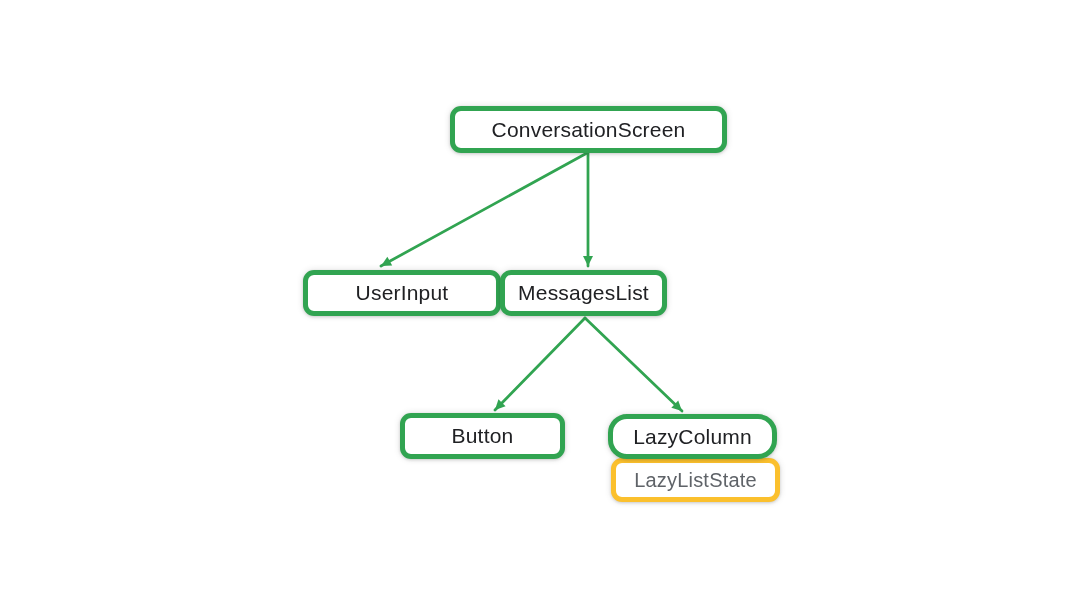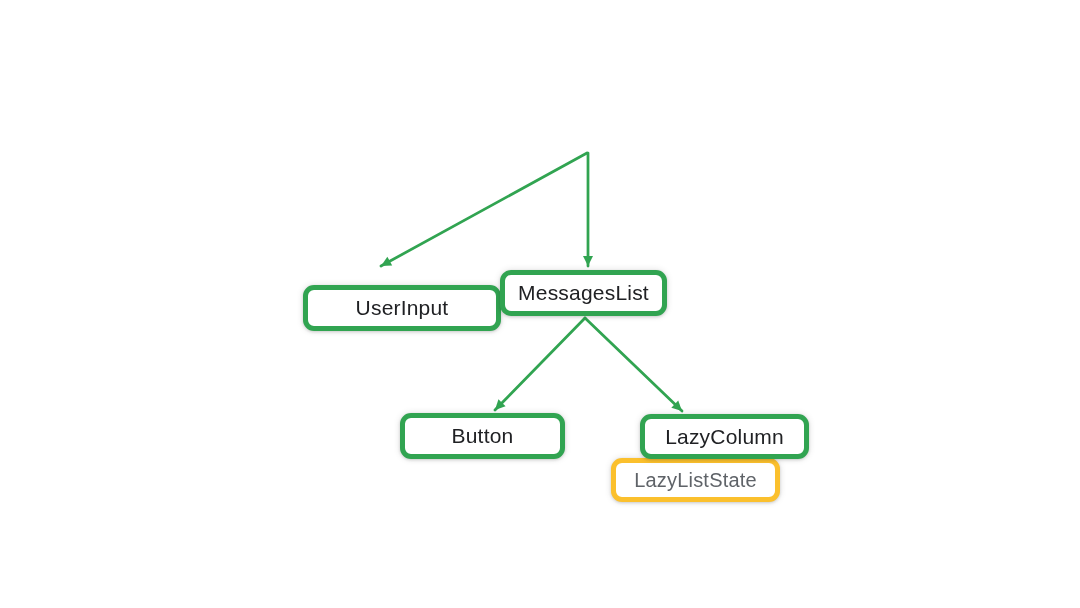--- a/index.html
+++ b/index.html
@@ -35,24 +35,24 @@
     border-radius: 11px;
     display: flex;
     align-items: center;
     justify-content: center;
     font-size: 21px;
     letter-spacing: 0.2px;
     color: #202124;
     box-shadow: 0 1px 3px rgba(32,33,36,0.18), 0 0 7px rgba(32,33,36,0.12);
   }
   .node-conversation-screen { left: 450px; top: 106px; width: 277px; height: 47px; }
-  .node-user-input          { left: 303px; top: 285px; width: 198px; height: 46px; }
+  .node-user-input          { left: 303px; top: 270px; width: 198px; height: 46px; }
   .node-messages-list       { left: 500px; top: 270px; width: 167px; height: 46px; }
   .node-button              { left: 400px; top: 413px; width: 165px; height: 46px; }
-  .node-lazy-column         { left: 640px; top: 414px; width: 169px; height: 45px; z-index: 2; }
+  .node-lazy-column         { left: 608px; top: 414px; width: 169px; height: 45px; z-index: 2; border-radius: 19px; }
   .node-lazy-list-state     {
     left: 611px; top: 458px; width: 169px; height: 44px; z-index: 1;
     border-color: #FBC02D;
     color: #5F6368;
     font-size: 20px;
   }
 </style>
 </head>
 <body>
 
@@ -63,20 +63,23 @@
       <marker id="arrowhead" markerUnits="userSpaceOnUse" markerWidth="13" markerHeight="13" viewBox="0 0 13 13" refX="11.5" refY="6.5" orient="auto">
         <path d="M1.5,1.5 L11.5,6.5 L1.5,11.5 Z" fill="#31A451"></path>
       </marker>
     </defs>
     <line x1="587" y1="153" x2="381" y2="266" stroke="#31A451" marker-end="url(#arrowhead)"></line>
     <line x1="588" y1="153" x2="588" y2="266" stroke="#31A451" marker-end="url(#arrowhead)"></line>
     <line x1="585" y1="318" x2="495" y2="410" stroke="#31A451" marker-end="url(#arrowhead)"></line>
     <line x1="585" y1="318" x2="682" y2="411" stroke="#31A451" marker-end="url(#arrowhead)"></line>
   </svg>
 
+  <div class="node node-conversation-screen">
+    <span>ConversationScreen</span>
+  </div>
 
   <div class="node node-user-input">
     <span>UserInput</span>
   </div>
 
   <div class="node node-button">
     <span>Button</span>
   </div>
 
   <div class="node node-messages-list">

